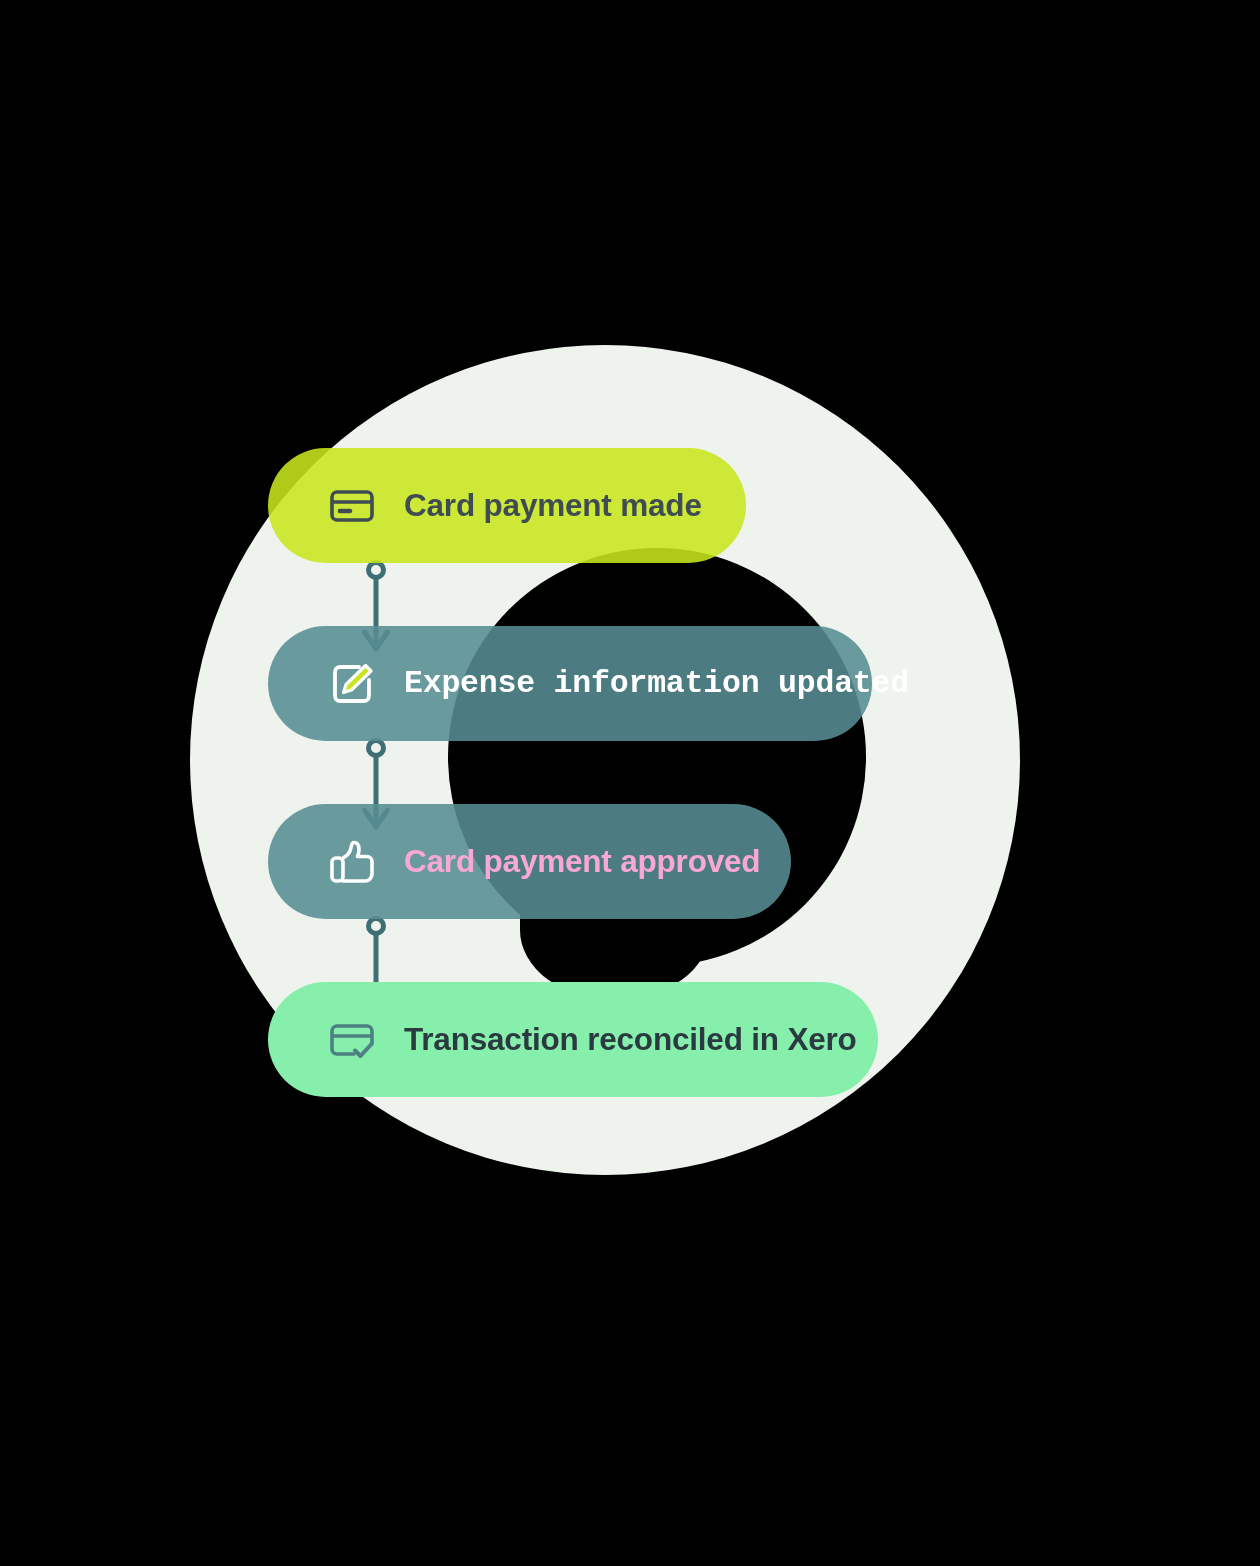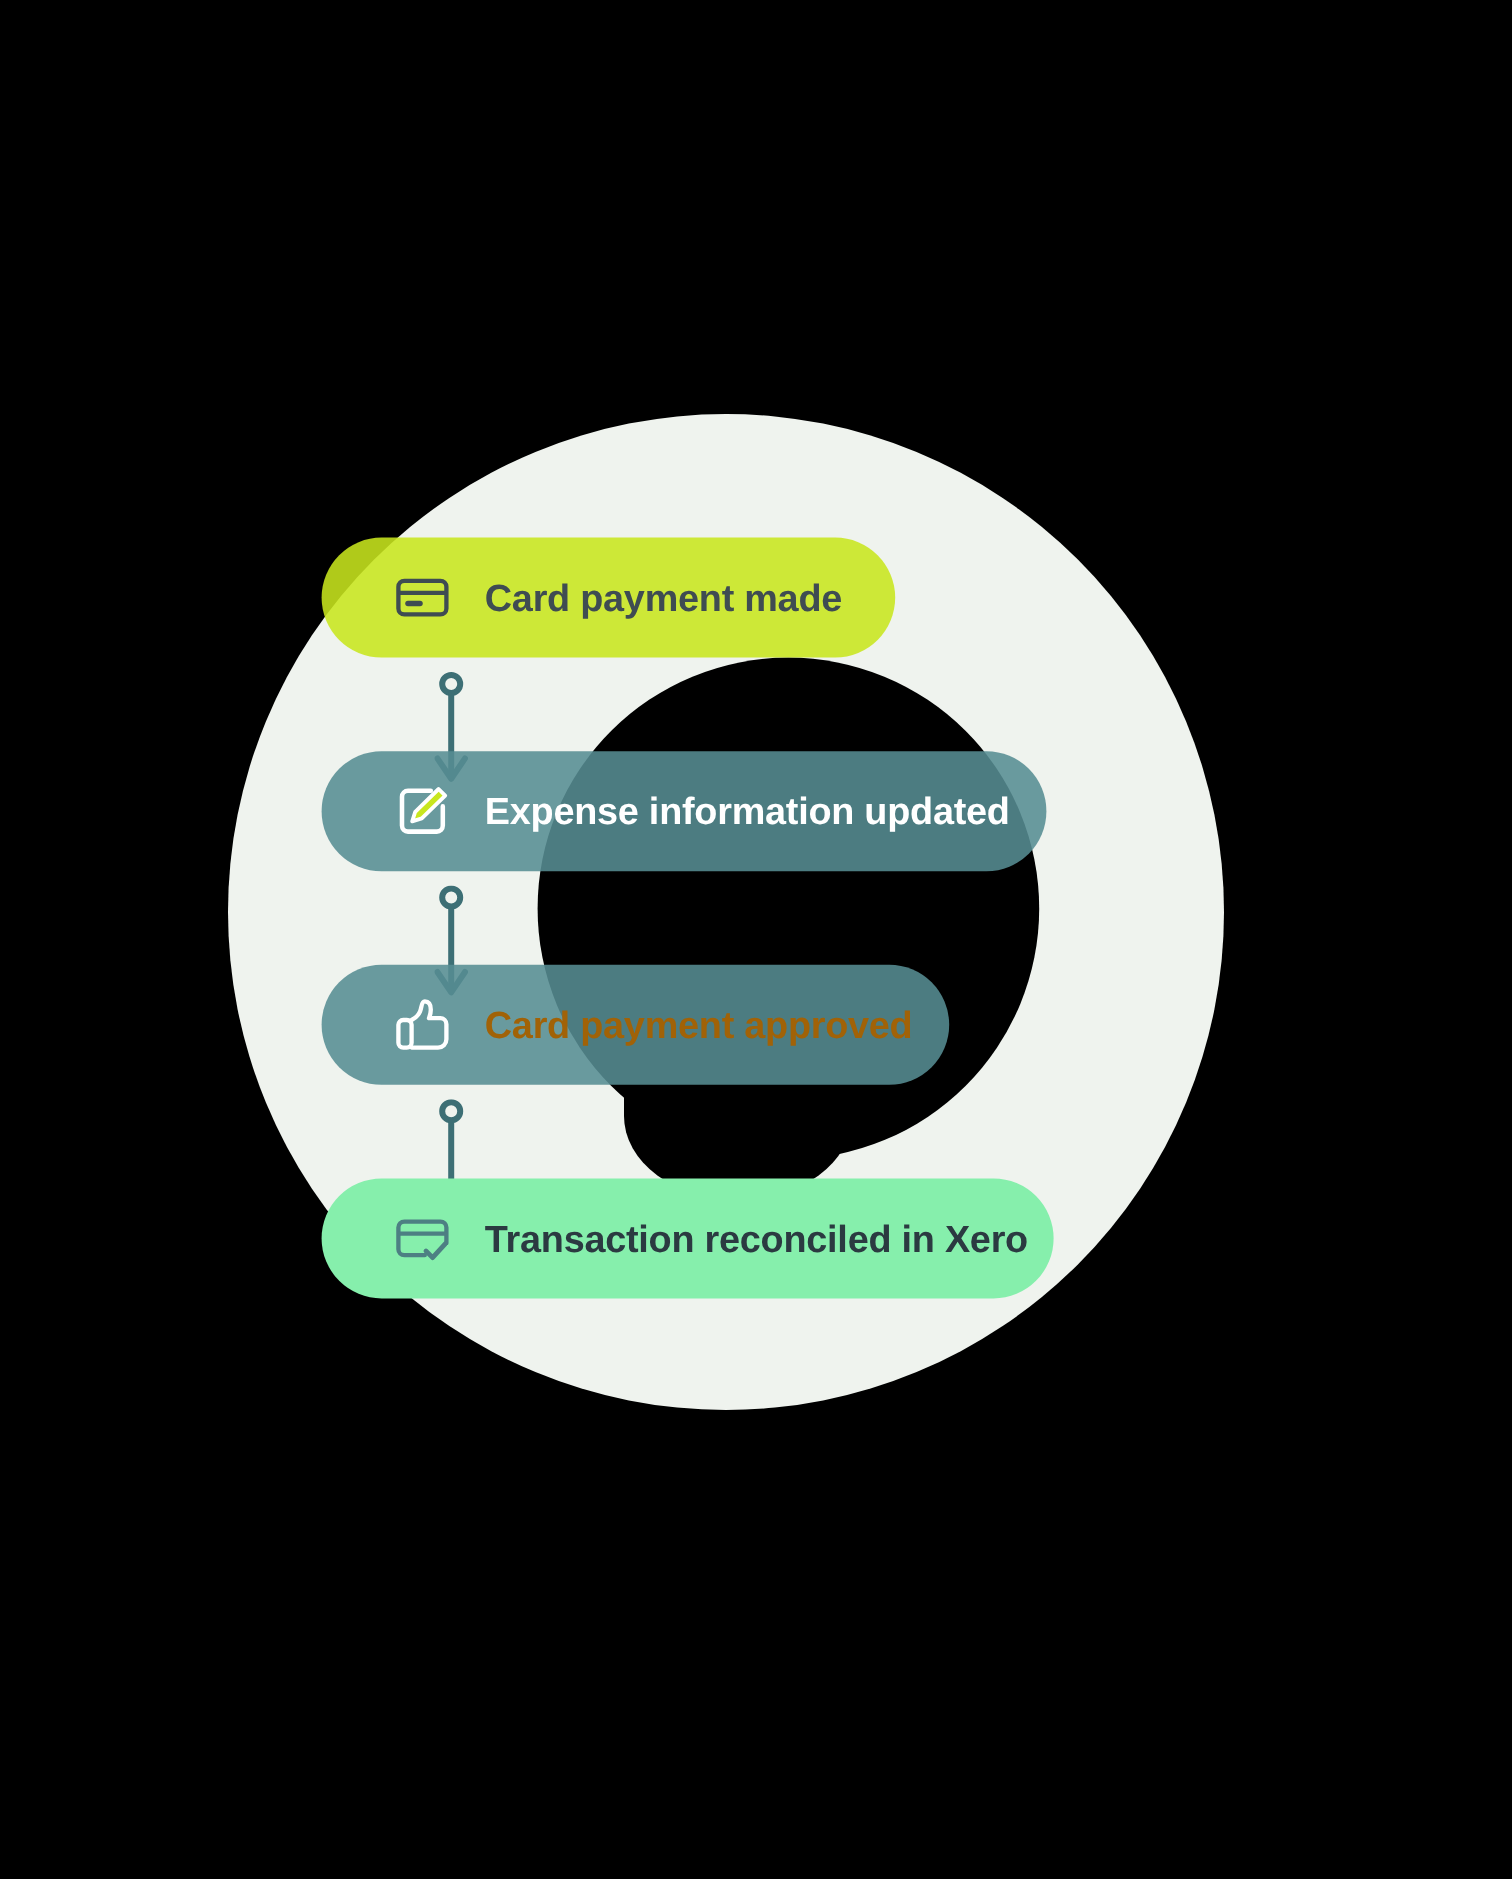--- a/index.html
+++ b/index.html
@@ -59,21 +59,21 @@
     width: 28px;
     height: 100px;
   }
   .connector svg { display: block; }
 
   
   .pill {
     position: absolute;
     display: flex;
     align-items: center;
-    height: 100px;
+    height: 115px;
     border-radius: 58px;
     padding-left: 58px;
     box-sizing: border-box;
   }
   .pill .pill-icon {
     flex: 0 0 auto;
     width: 52px;
     height: 52px;
     display: flex;
     align-items: center;
@@ -97,30 +97,30 @@
   }
   .pill-1 .pill-label { color: #3f4c52; }
 
   
   .pill-2 {
     left: 268px;
     top: 626px;
     width: 604px;
     background: rgba(86, 141, 147, 0.88);
   }
-  .pill-2 .pill-label { color: #ffffff; }
+  .pill-2 .pill-label { color: #ffffff; font-family: Liberation Mono, monospace; }
 
   
   .pill-3 {
     left: 268px;
     top: 804px;
     width: 523px;
     background: rgba(86, 141, 147, 0.88);
   }
-  .pill-3 .pill-label { color: #a16207; }
+  .pill-3 .pill-label { color: #f9a8d4; }
 
   
   .pill-4 {
     left: 268px;
     top: 982px;
     width: 610px;
     background: #86efac;
   }
   .pill-4 .pill-label { color: #2b3a41; }
 </style>

